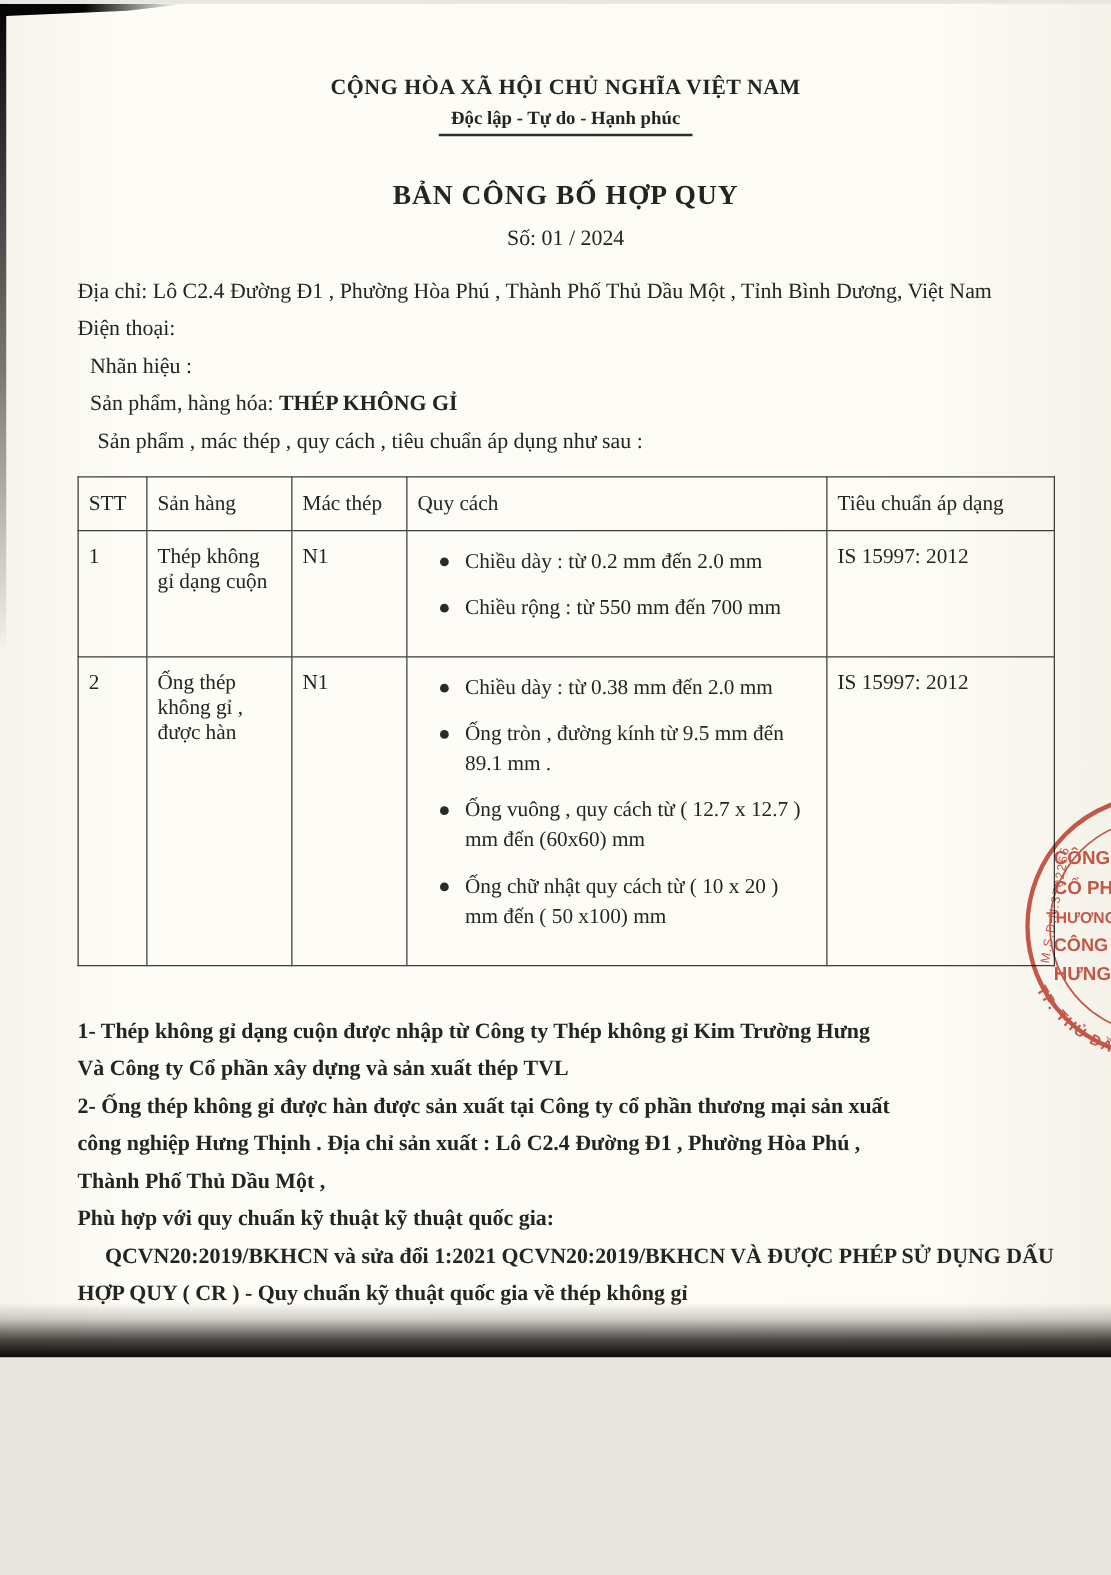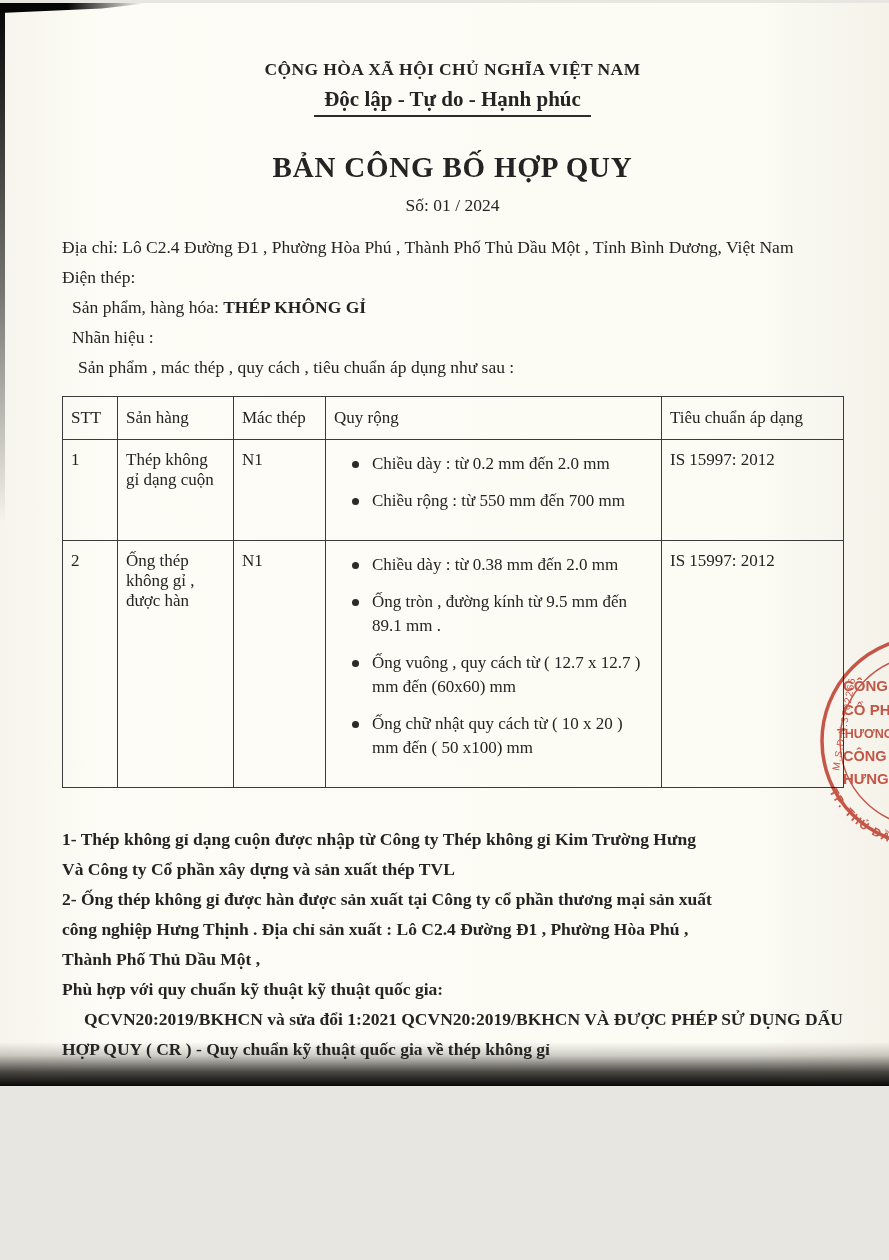--- a/index.html
+++ b/index.html
@@ -24,23 +24,23 @@
     position:absolute; top:0; left:0; width:5px; height:520px;
     background:linear-gradient(to bottom,#050505,rgba(10,10,10,.55) 55%,rgba(10,10,10,0));
   }
   .art-bottom {
     position:absolute; bottom:0; left:0; width:100%; height:44px;
     background:linear-gradient(to bottom,rgba(45,40,32,0) 0%,rgba(45,40,32,.22) 30%,rgba(25,22,18,.78) 68%,#0a0908 100%);
   }
 
   
   .motto1 { text-align:center; font-weight:bold; font-size:17.5px; letter-spacing:.4px; }
-  .motto2 { text-align:center; font-weight:bold; font-size:21px; margin-top:7px; }
+  .motto2 { text-align:center; font-weight:bold; font-size:15px; margin-top:7px; }
   .motto2 span { display:inline-block; border-bottom:2px solid #2c2c2c; padding:0 10px 3px; }
-  .doc-title { text-align:center; font-weight:bold; font-size:29px; letter-spacing:.8px; margin:34px 0 0; }
+  .doc-title { text-align:center; font-weight:bold; font-size:22px; letter-spacing:.8px; margin:34px 0 0; }
   .doc-number { text-align:center; font-size:17.5px; margin-top:11px; }
 
   
   .info { margin-top:16px; font-size:17.5px; }
   .info p { margin:0; line-height:30px; }
   .info .ind1 { padding-left:10px; }
   .info .ind2 { padding-left:16px; }
   .bold { font-weight:bold; }
 
   
@@ -97,40 +97,40 @@
     <div class="motto1">CỘNG HÒA XÃ HỘI CHỦ NGHĨA VIỆT NAM</div>
     <div class="motto2">
       <span>Độc lập - Tự do - Hạnh phúc</span>
     </div>
 
     <h1 class="doc-title">BẢN CÔNG BỐ HỢP QUY</h1>
     <div class="doc-number">Số: 01 / 2024</div>
 
     <div class="info">
       <p>Địa chỉ: Lô C2.4 Đường Đ1 , Phường Hòa Phú , Thành Phố Thủ Dầu Một , Tỉnh Bình Dương, Việt Nam</p>
-      <p>Điện thép:</p>
+      <p>Điện thoại:</p>
+      <p class="ind1">Nhãn hiệu :</p>
       <p class="ind1"><span>Sản phẩm, hàng hóa: </span><span class="bold">THÉP KHÔNG GỈ</span></p>
-      <p class="ind1">Nhãn hiệu :</p>
       <p class="ind2">Sản phẩm , mác thép , quy cách , tiêu chuẩn áp dụng như sau :</p>
     </div>
 
     <table class="conf">
       <colgroup>
         <col class="c-stt">
           <col class="c-sp">
           <col class="c-mt">
           <col class="c-qc">
           <col class="c-tc">
       </colgroup>
       <thead>
         <tr>
           <th>STT</th>
           <th>Sản hàng</th>
           <th>Mác thép</th>
-          <th>Quy rộng</th>
+          <th>Quy cách</th>
           <th>Tiêu chuẩn áp dạng</th>
         </tr>
       </thead>
       <tbody>
         <tr>
           <td class="cell-stt">1</td>
           <td class="cell-sp">Thép không gỉ dạng cuộn</td>
           <td class="cell-mt">N1</td>
           <td>
             <ul class="qc">

